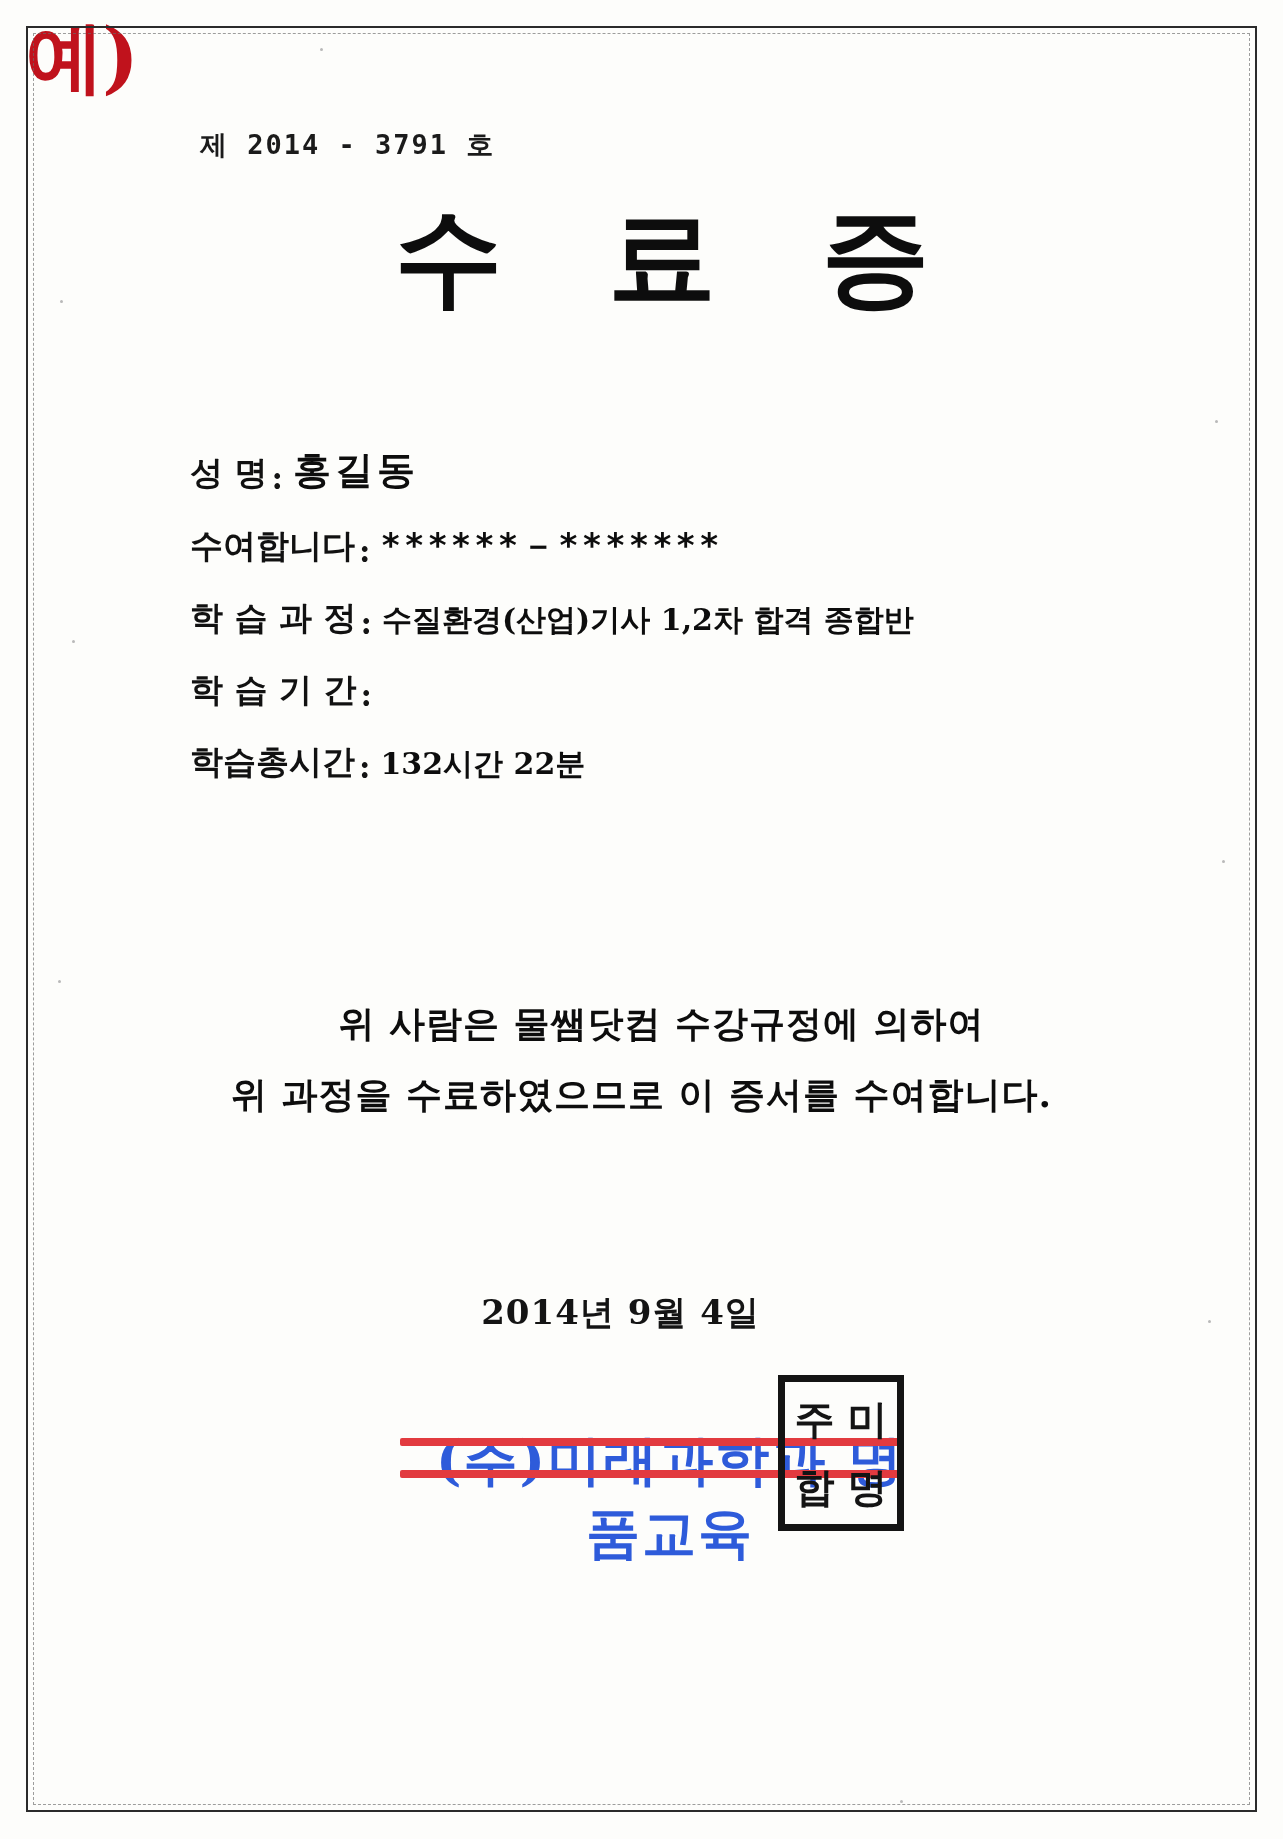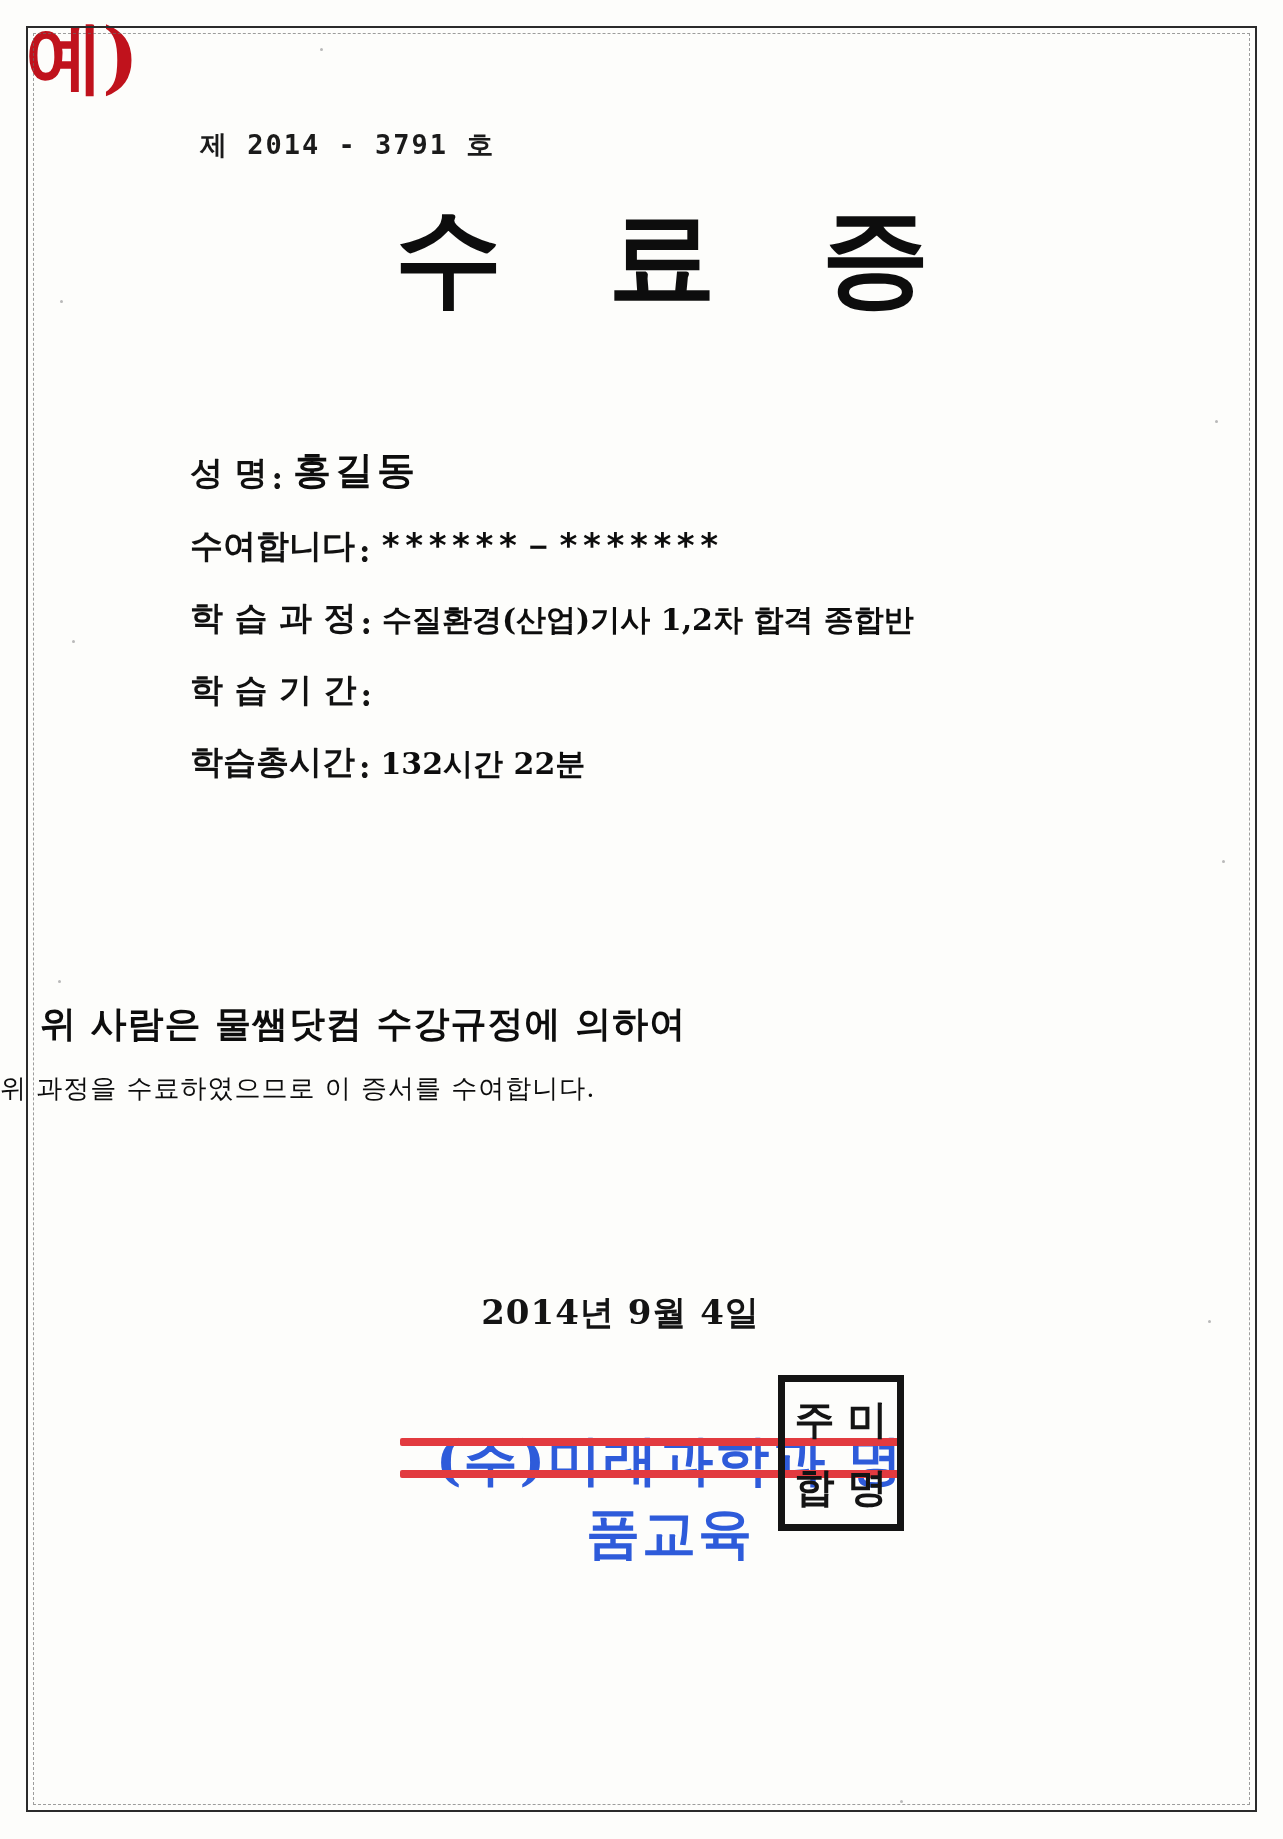--- a/index.html
+++ b/index.html
@@ -123,33 +123,34 @@
     font-size: 34px;
     letter-spacing: 3px;
     font-family: "DejaVu Sans Mono", "Liberation Mono", monospace;
   }
 
   .statement {
     position: absolute;
     left: 0;
     right: 0;
     top: 1000px;
+    text-align: center;
     font-family: "DejaVu Serif", "Liberation Serif", serif;
     color: #0d0d0d;
   }
   .statement .line1 {
     font-size: 36px;
     font-weight: 700;
     letter-spacing: 1px;
     margin-bottom: 22px;
     padding-left: 40px;
   }
   .statement .line2 {
-    font-size: 26px;
-    font-weight: 400;
+    font-size: 36px;
+    font-weight: 700;
     letter-spacing: 1px;
   }
 
   .date {
     position: absolute;
     left: 0;
     right: 0;
     top: 1290px;
     text-align: center;
     font-size: 34px;

